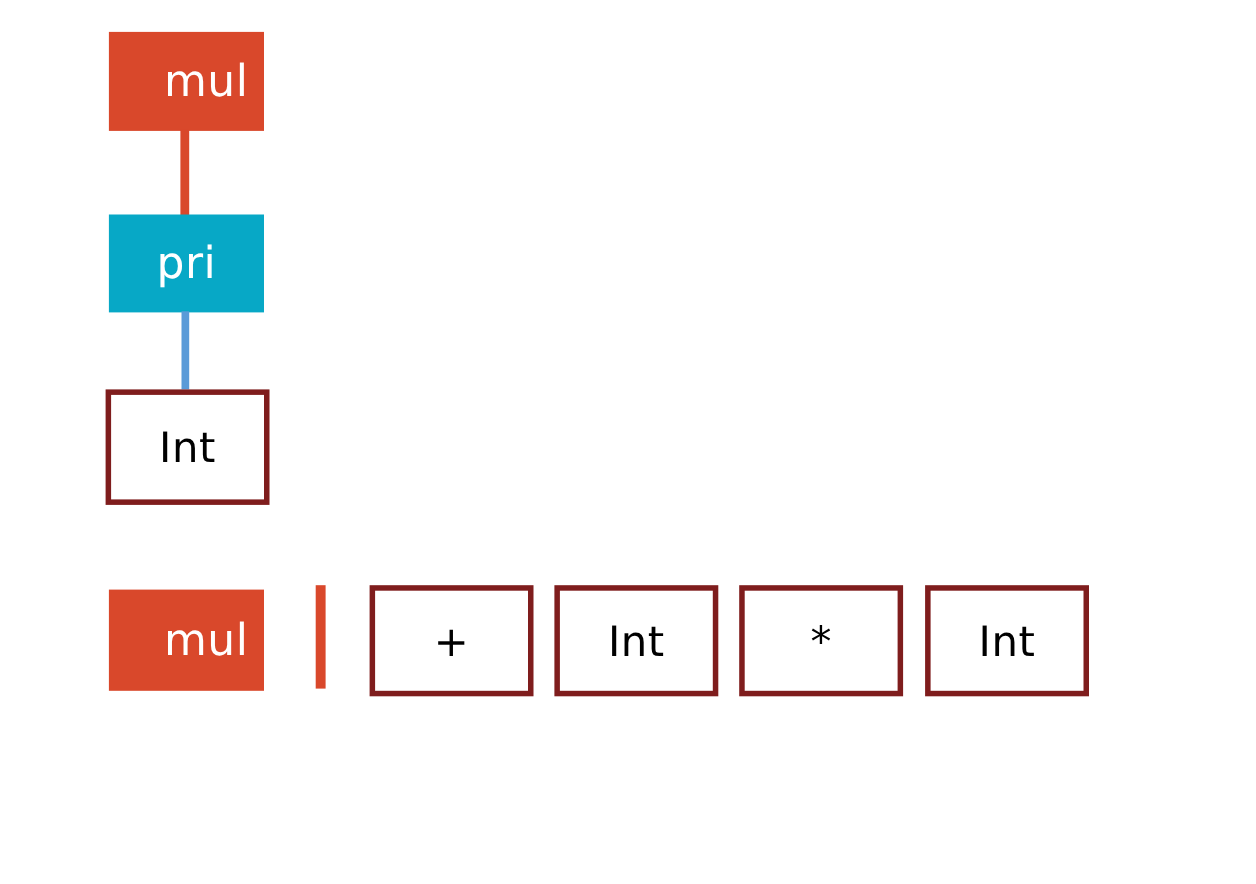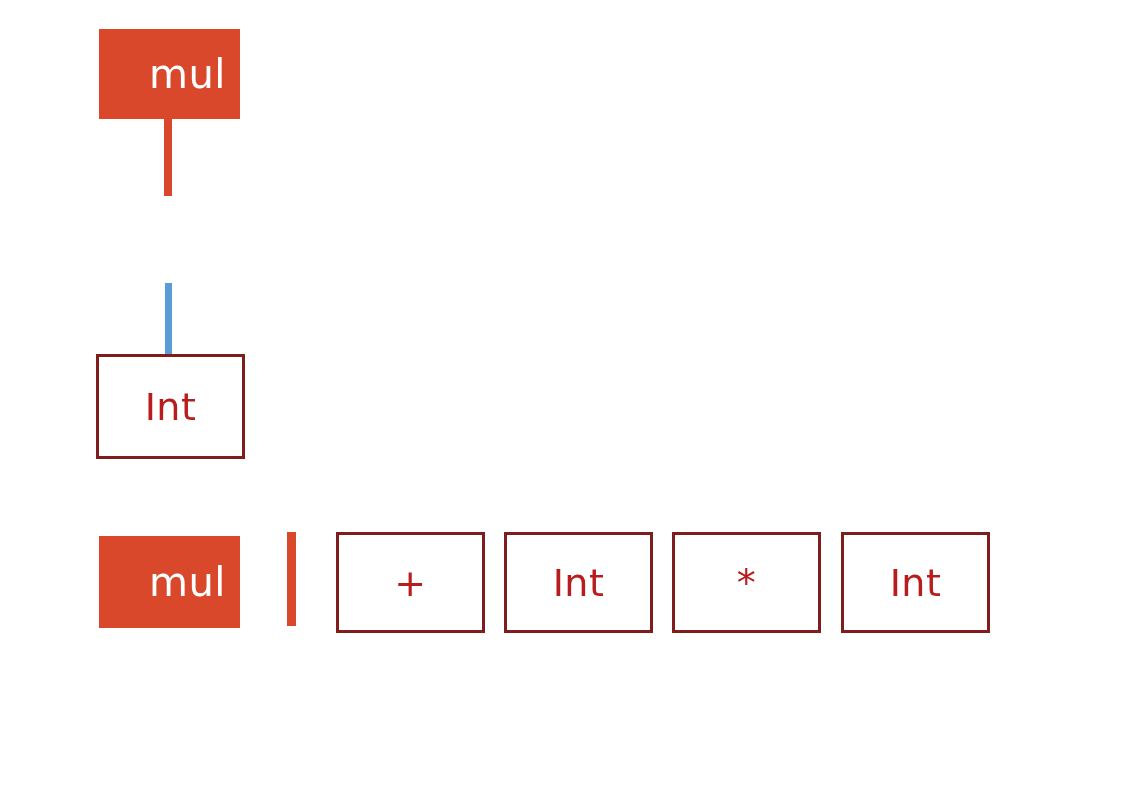--- a/index.html
+++ b/index.html
@@ -34,22 +34,22 @@
     font-size: 40px;
     padding-left: 36px;
   }
   .node-filled-teal {
     background: #07a8c6;
     color: #ffffff;
     font-size: 40px;
   }
   .node-outline-teal {
     background: #ffffff;
-    border: 3px solid #7f1d1d;
-    color: #b91c1c;
+    border: 5px solid #7f1d1d;
+    color: #000000;
     font-size: 38px;
   }
   .connector {
     position: absolute;
   }
   .connector-red {
     background: #d9482b;
   }
   .connector-blue {
     background: #5a9bd8;
@@ -85,20 +85,21 @@
 </style>
 </head>
 <body>
 
 <div class="stage">
 
   <div class="node node-filled-orange" id="tree-node-mul">mul</div>
 
   <div class="connector connector-red" id="tree-edge-mul-pri"></div>
 
+  <div class="node node-filled-teal" id="tree-node-pri">pri</div>
 
   <div class="connector connector-blue" id="tree-edge-pri-int"></div>
 
   <div class="node node-outline-teal" id="tree-node-int">Int</div>
 
   <div class="node node-filled-orange" id="stack-node-mul">mul</div>
 
   <div class="separator-bar" id="stack-separator"></div>
 
   <div class="node node-outline-teal" id="input-node-plus">+</div>

